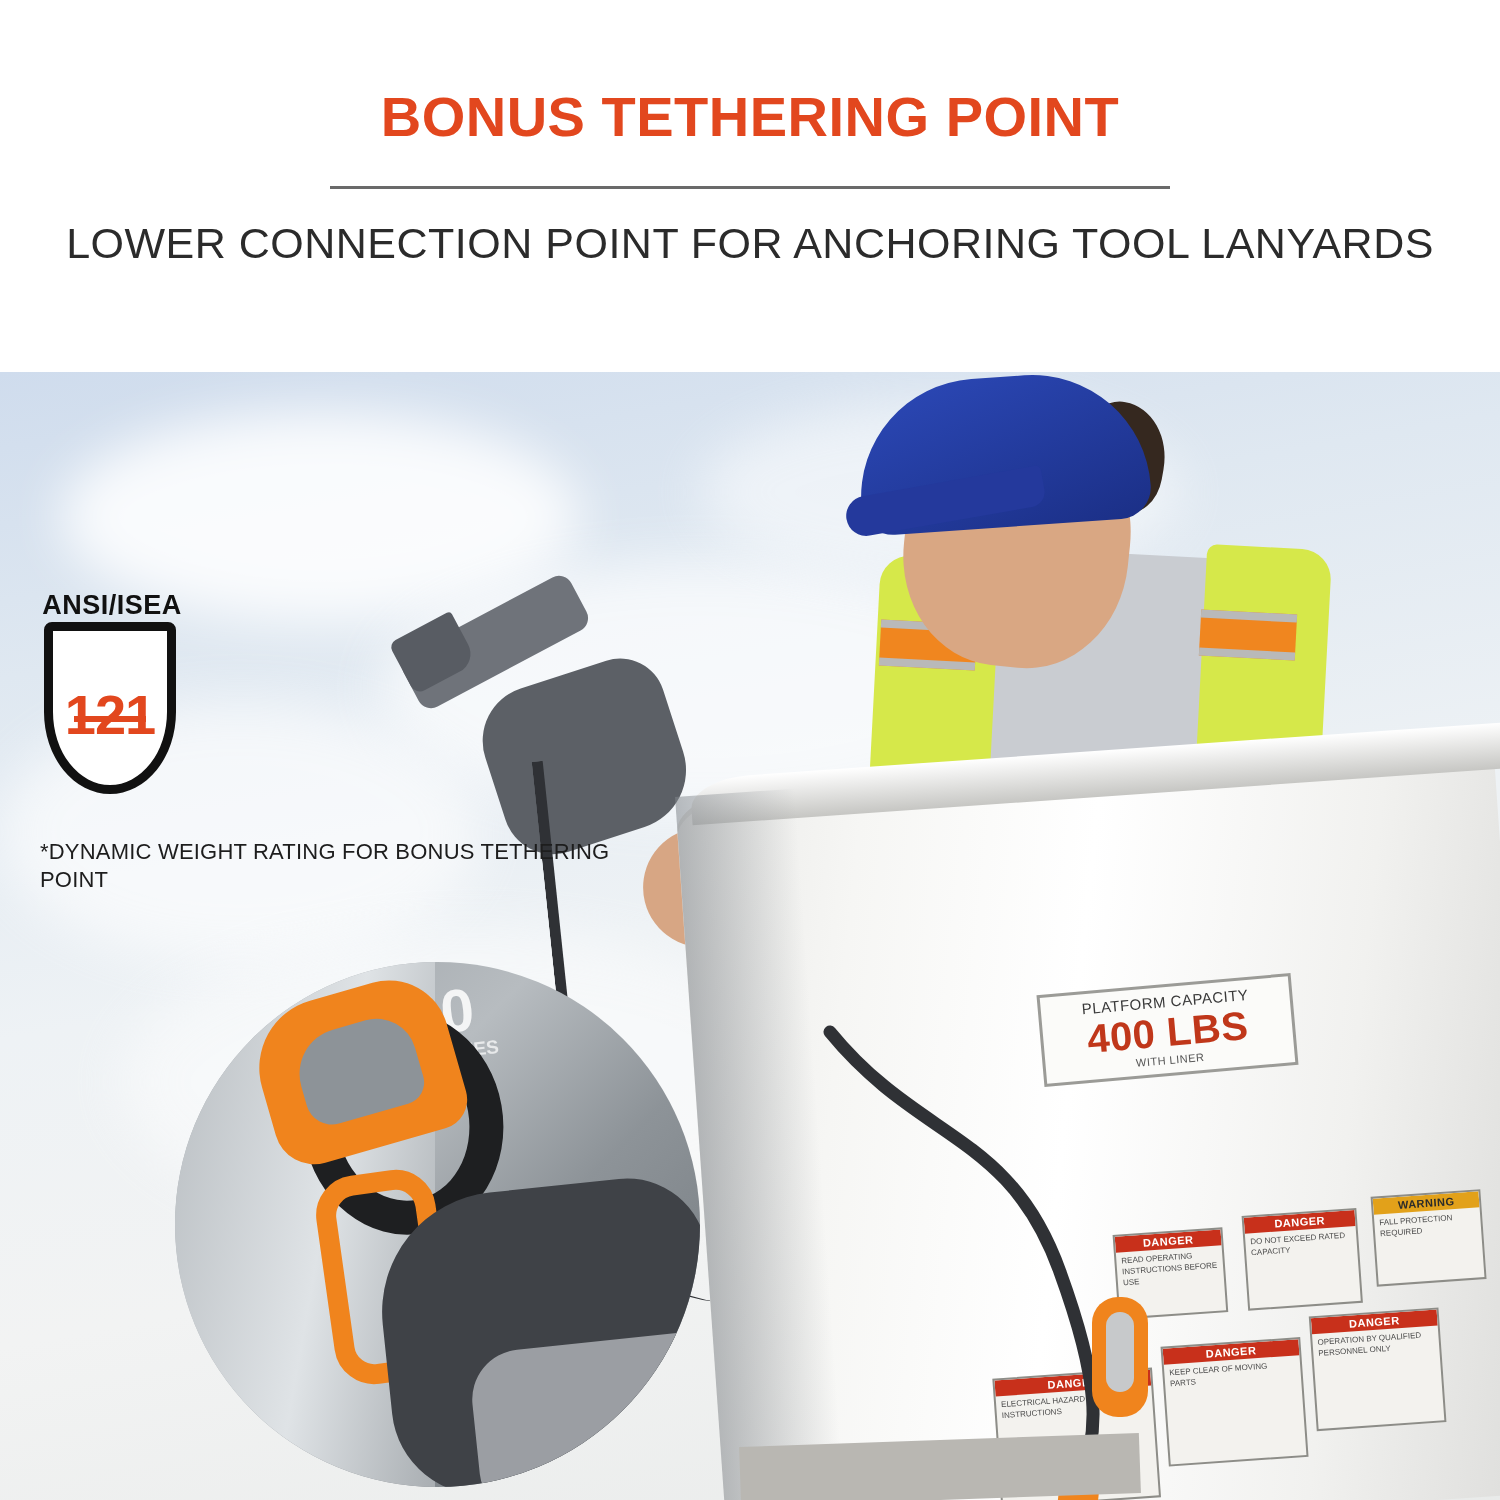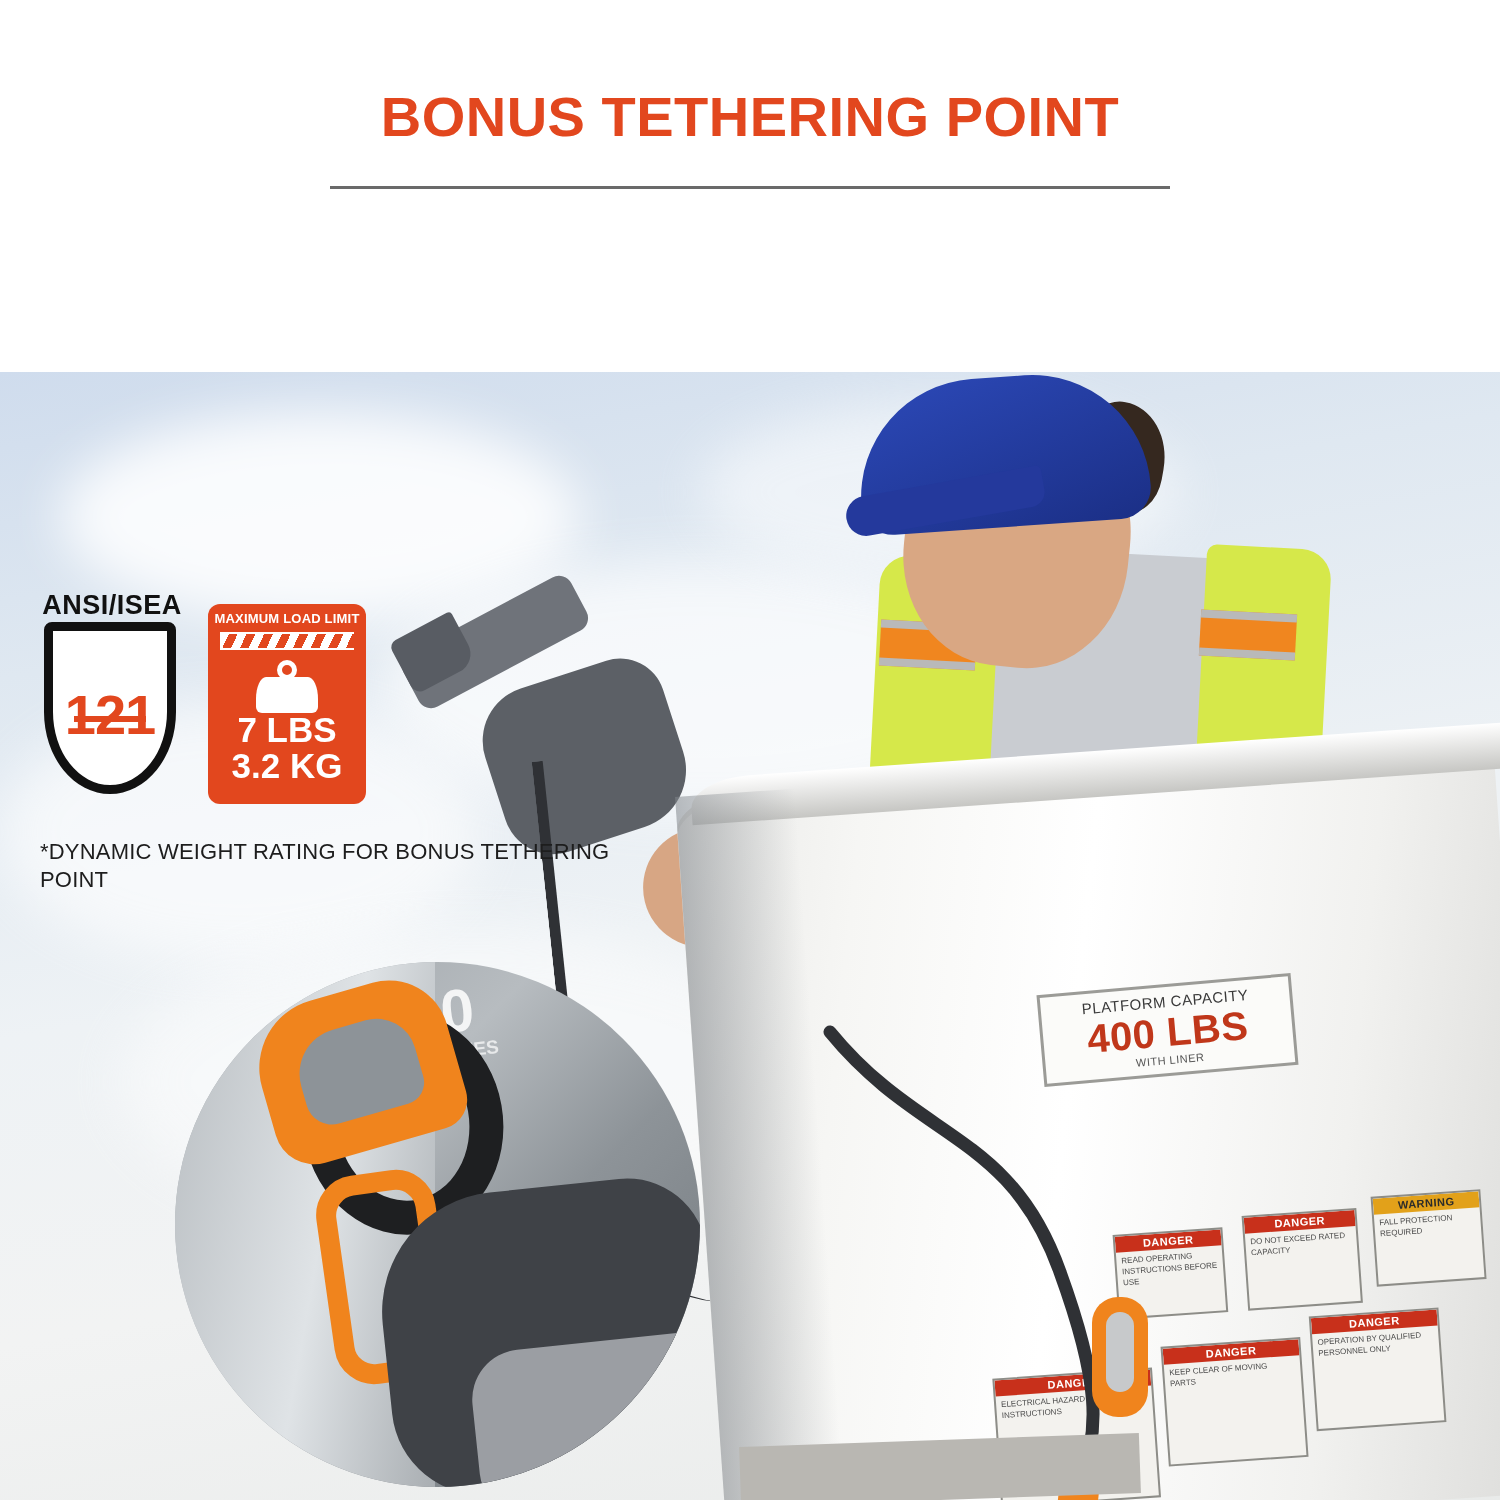--- a/index.html
+++ b/index.html
@@ -533,20 +533,21 @@
     background: #b9b7b2;
     transform: rotate(-2deg);
   }
 </style>
 </head>
 <body>
 
 <div class="header">
   <div class="header-title">BONUS TETHERING POINT</div>
   <div class="header-rule"></div>
+  <div class="header-sub">LOWER CONNECTION POINT FOR ANCHORING TOOL LANYARDS</div>
 </div>
 
 <div class="photo">
 
   <div class="cloud c1"></div>
   <div class="cloud c2"></div>
   <div class="cloud c3"></div>
   <div class="cloud c4"></div>
   <div class="cloud c5"></div>
 
@@ -617,30 +618,20 @@
   <div class="ground"></div>
 
   <div class="badges">
     <div class="shield">
       <div class="ansi-label">ANSI/ISEA</div>
       <div class="shield-body"></div>
       <div class="shield-num">121</div>
       <div class="shield-bar"></div>
     </div>
 
-    <div class="loadtag">
-      <div class="loadtag-title">MAXIMUM LOAD LIMIT</div>
-      <div class="loadtag-stripes"></div>
-      <div class="weight-icon">
-        <div class="hook"></div>
-        <div class="block"></div>
-      </div>
-      <div class="loadtag-l1">7 LBS</div>
-      <div class="loadtag-l2">3.2 KG</div>
-    </div>
   </div>
 
   <div class="dynamic-note">*DYNAMIC WEIGHT RATING FOR BONUS TETHERING POINT</div>
 
   <div class="inset">
     <div class="inset-pole"></div>
     <div class="inset-num">400</div>
     <div class="inset-sub">PRO SERIES</div>
     <div class="inset-dring"></div>
     <div class="inset-clip"></div>

